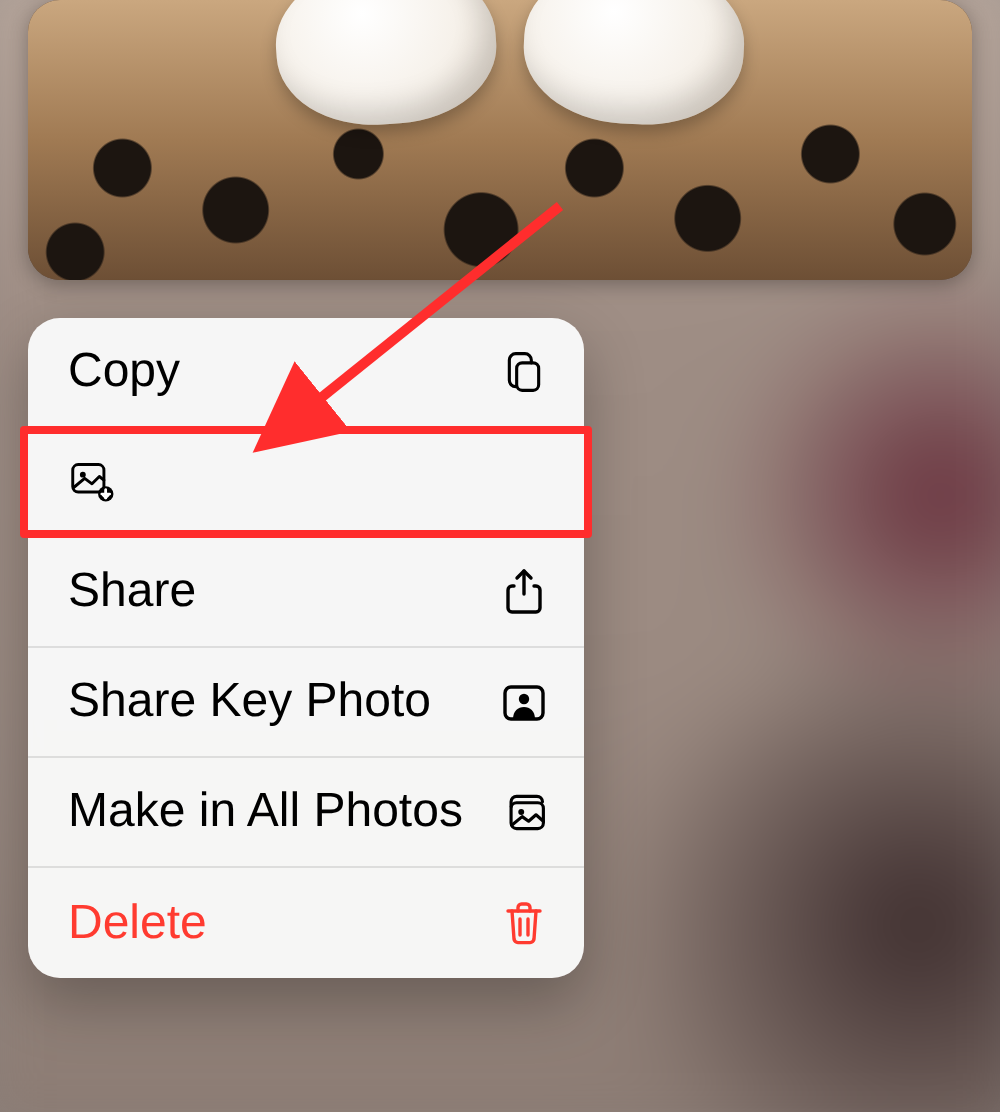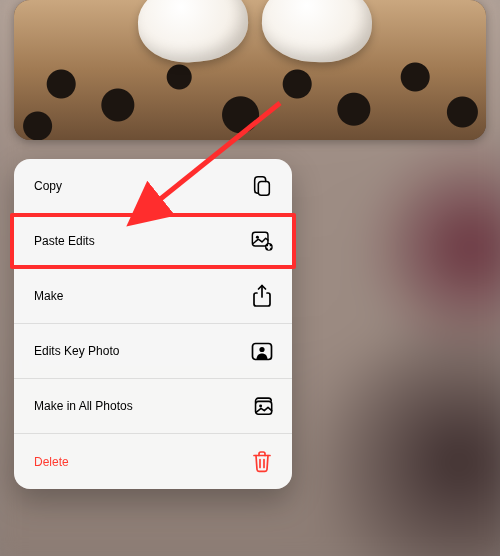--- a/index.html
+++ b/index.html
@@ -58,21 +58,21 @@
     border-radius: 16px;
     box-shadow: 0 12px 30px rgba(0,0,0,.28);
     overflow: hidden;
   }
   .item {
     display: flex;
     align-items: center;
     justify-content: space-between;
     height: 55px;
     padding: 0 18px 0 20px;
-    font-size: 12px;
+    font-size: 24px;
     color: #000;
     border-bottom: 1px solid rgba(0,0,0,.1);
     cursor: default;
   }
   .item:last-child { border-bottom: none; gap: 40px; }
   .item.destructive { color: #ff3b30; }
   .item .icon { width: 24px; height: 24px; display:flex; align-items:center; justify-content:center; }
   .item .icon svg { display:block; }
   .highlight-box {
     position: absolute;
@@ -102,48 +102,47 @@
     <span>Copy</span>
     <span class="icon">
       <svg width="22" height="22" viewBox="0 0 24 24" fill="none" stroke="#000" stroke-width="1.7" stroke-linecap="round" stroke-linejoin="round">
         <rect x="8" y="7" width="12" height="15" rx="3"></rect>
         <path d="M16 7V5.5A3.5 3.5 0 0 0 12.5 2H7.5A3.5 3.5 0 0 0 4 5.5v11A3.5 3.5 0 0 0 7.5 20H8"></path>
       </svg>
     </span>
   </div>
 
   <div class="item">
-    <span>Paste Edits</span>
     <span class="icon">
       <svg width="24" height="22" viewBox="0 0 26 24" fill="none" stroke="#000" stroke-width="1.6" stroke-linecap="round" stroke-linejoin="round">
         <rect x="2.5" y="2.5" width="17" height="15" rx="3"></rect>
         <circle cx="8" cy="8" r="1.6" fill="#000" stroke="none"></circle>
         <path d="M3 15 L9 10 L13 13 L17 9 L19.5 11"></path>
         <circle cx="20.5" cy="18.5" r="4.2" fill="#000" stroke="none"></circle>
         <path d="M20.5 16.3 V20.7 M18.3 18.5 H22.7" stroke="#fff" stroke-width="1.4"></path>
         <path d="M20.5 16.3 L20.5 20.7" stroke="#fff" stroke-width="1.4"></path>
         <path d="M20.5 20.7 L19 19.2 M20.5 20.7 L22 19.2" stroke="#fff" stroke-width="1.2"></path>
       </svg>
     </span>
   </div>
 
   <div class="item">
-    <span>Make</span>
+    <span>Share</span>
     <span class="icon">
       <svg width="20" height="24" viewBox="0 0 20 24" fill="none" stroke="#000" stroke-width="1.7" stroke-linecap="round" stroke-linejoin="round">
         <path d="M10 1.5 V13"></path>
         <path d="M6.5 5 L10 1.5 L13.5 5"></path>
         <path d="M5 9 H4 A2 2 0 0 0 2 11 V20 A2 2 0 0 0 4 22 H16 A2 2 0 0 0 18 20 V11 A2 2 0 0 0 16 9 H15"></path>
       </svg>
     </span>
   </div>
 
 
   <div class="item">
-    <span>Edits Key Photo</span>
+    <span>Share Key Photo</span>
     <span class="icon">
       <svg width="24" height="22" viewBox="0 0 24 22" fill="none" stroke="#000" stroke-width="1.7" stroke-linecap="round" stroke-linejoin="round">
         <rect x="2.5" y="3.5" width="19" height="16" rx="3"></rect>
         <circle cx="12" cy="9.5" r="2.6" fill="#000" stroke="none"></circle>
         <path d="M6.5 19.5 C6.5 15.5 9 13.5 12 13.5 C15 13.5 17.5 15.5 17.5 19.5 Z" fill="#000" stroke="none"></path>
       </svg>
     </span>
   </div>
 
   <div class="item">

